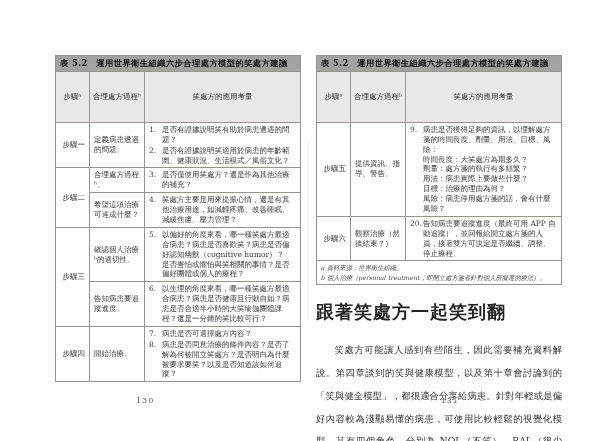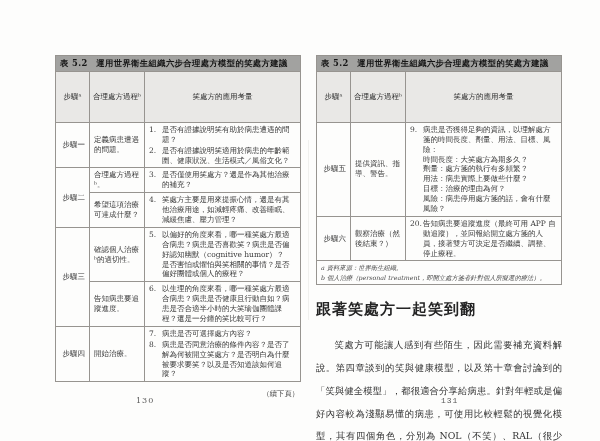--- a/index.html
+++ b/index.html
@@ -30,21 +30,21 @@
   .item { display:flex; align-items:flex-start; }
   .item + .item { margin-top:1px; }
   .inum { flex:0 0 13px; text-align:left; }
   .itext { flex:1; white-space:pre-line; }
 
   td.foot-cell { padding:3px 5px 4px 5px; border-top:1px solid #979490; }
   .footnote { font-size:6.3px; font-style:italic; color:#4a4a4a; line-height:1.5; }
 
   .continued { text-align:right; font-size:7.3px; color:#444; margin-top:7px; padding-right:2px; }
 
-  .section-heading { margin-top:15px; font-size:15px; font-weight:bold; color:#242424; letter-spacing:1px; }
+  .section-heading { margin-top:15px; font-size:18px; font-weight:bold; color:#242424; letter-spacing:1px; }
   .section-para {
     margin-top:15px; font-size:9.3px; line-height:2.45;
     text-align:justify; text-indent:2em; color:#333;
   }
 
   .pagenum { position:absolute; top:396px; font-size:8px; color:#5a5a5a; letter-spacing:1px; }
   .pagenum-left  { left:136px; }
   .pagenum-right { left:441px;font-family:Liberation Mono, monospace; }
 </style>
 </head>
@@ -129,21 +129,20 @@
           <span class="itext">病患是否可選擇處方內容？</span>
         </div>
         <div class="item">
           <span class="inum">8.</span>
           <span class="itext">病患是否同意治療的條件內容？是否了解為何被開立笑處方？是否明白為什麼被要求要笑？以及是否知道該如何追蹤？</span>
         </div>
       </td>
     </tr>
   </tbody>
     </table>
-  <div class="continued">（續下頁）</div>
 </div>
 
 <div class="page page-right">
   <table class="rx">
     <tbody>
         <tr>
       <td colspan="3" class="title-cell">表 5.2　運用世界衛生組織六步合理處方模型的笑處方建議</td>
     </tr>
     <tr class="head-row">
       <td class="step">步驟ᵃ</td>

